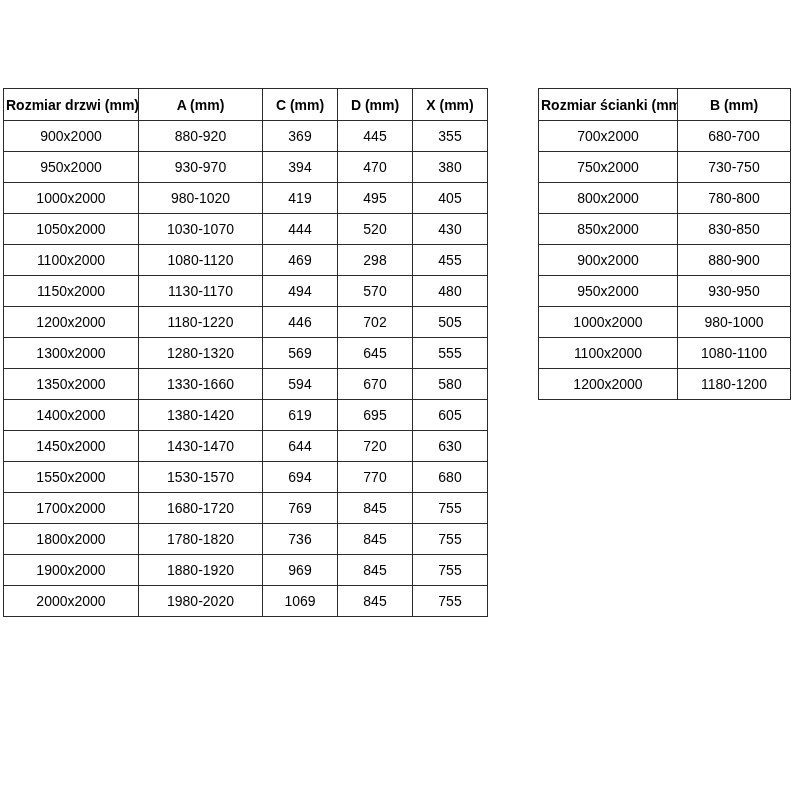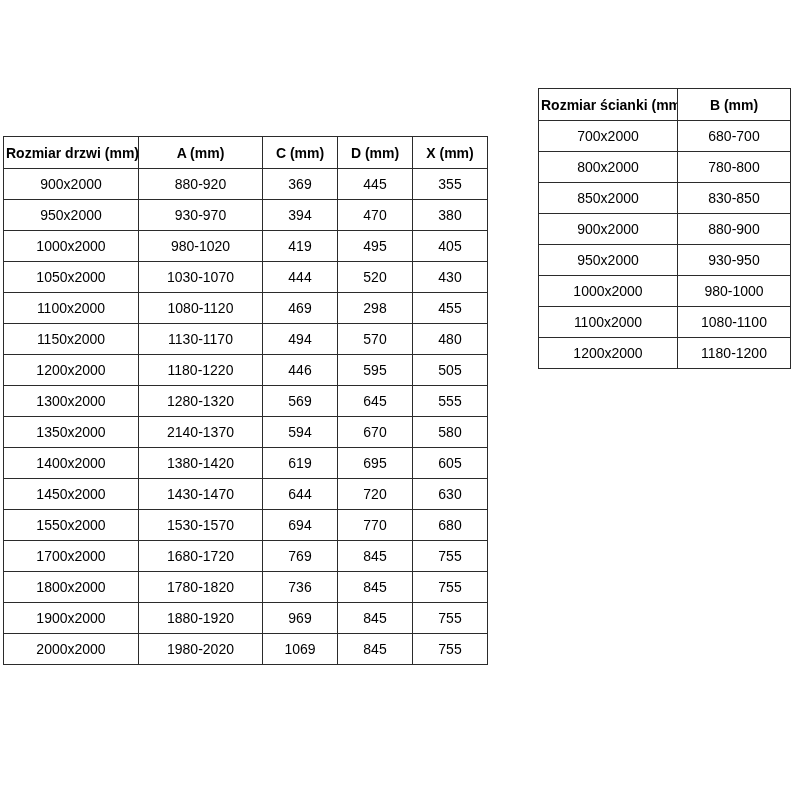--- a/index.html
+++ b/index.html
@@ -38,21 +38,20 @@
     overflow: hidden;
   }
   table.spec-table th {
     font-weight: bold;
     height: 32px;
   }
   .door-table {
     left: 3px;
     top: 88px;
     width: 484px;
-    margin-top: 48px;
   }
   .wall-table {
     left: 538px;
     top: 88px;
     width: 252px;
   }
 </style>
 </head>
 <body>
 
@@ -115,33 +114,33 @@
           <td>1150x2000</td>
           <td>1130-1170</td>
           <td>494</td>
           <td>570</td>
           <td>480</td>
         </tr>
         <tr>
           <td>1200x2000</td>
           <td>1180-1220</td>
           <td>446</td>
-          <td>595</td>
+          <td>702</td>
           <td>505</td>
         </tr>
         <tr>
           <td>1300x2000</td>
           <td>1280-1320</td>
           <td>569</td>
           <td>645</td>
           <td>555</td>
         </tr>
         <tr>
           <td>1350x2000</td>
-          <td>2140-1370</td>
+          <td>1330-1660</td>
           <td>594</td>
           <td>670</td>
           <td>580</td>
         </tr>
         <tr>
           <td>1400x2000</td>
           <td>1380-1420</td>
           <td>619</td>
           <td>695</td>
           <td>605</td>
@@ -201,20 +200,24 @@
           <th>Rozmiar ścianki (mm)</th>
           <th>B (mm)</th>
         </tr>
       </thead>
     <tbody>
         <tr>
           <td>700x2000</td>
           <td>680-700</td>
         </tr>
         <tr>
+          <td>750x2000</td>
+          <td>730-750</td>
+        </tr>
+        <tr>
           <td>800x2000</td>
           <td>780-800</td>
         </tr>
         <tr>
           <td>850x2000</td>
           <td>830-850</td>
         </tr>
         <tr>
           <td>900x2000</td>
           <td>880-900</td>

